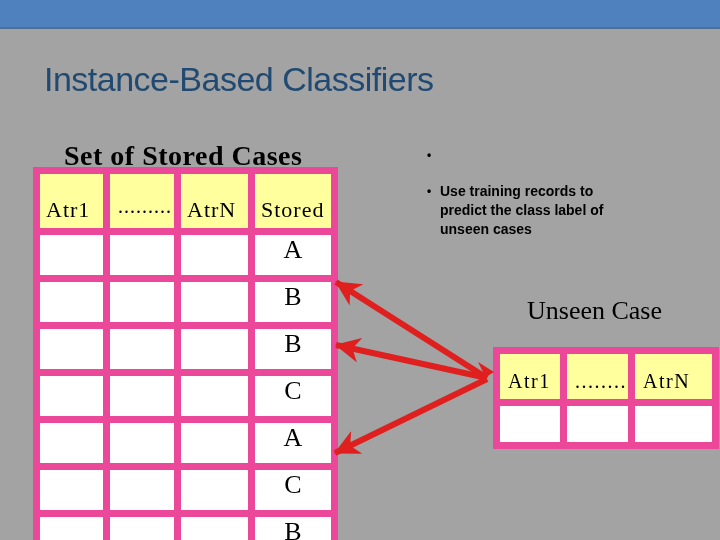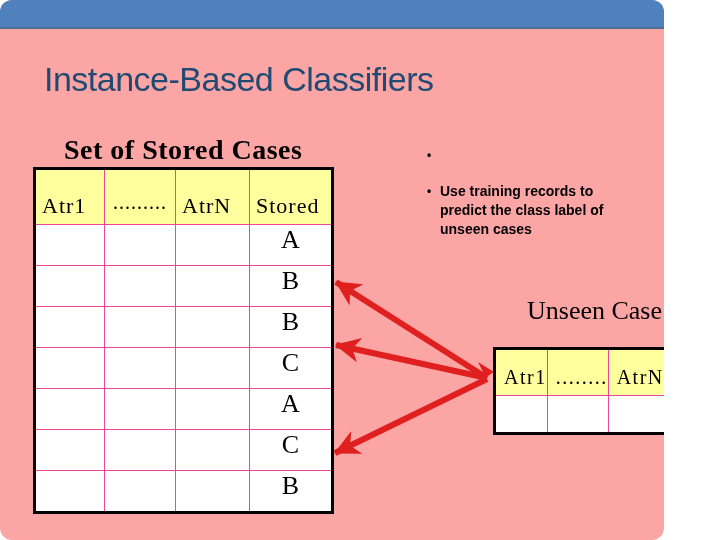--- a/index.html
+++ b/index.html
@@ -1,39 +1,38 @@
 <!DOCTYPE html>
 <html style="--accent: #4E81BD; --title-color: #204A72; --hdr: #FFFF9E; --arrow: #E01F1F;"><head>
 <meta charset="utf-8">
 <style>
   html,body{margin:0;padding:0;background:#fff;}
   .slide{
-    position:relative;width:664px;height:540px;background:#fca5a5;overflow:hidden;
+    position:relative;width:720px;height:540px;background:#a3a3a3;overflow:hidden;
     font-family:"Liberation Sans",sans-serif;
-    border-radius:12px;
   }
   .top-bar{
     position:absolute;left:0;top:0;width:720px;height:27px;
     background:var(--accent,#4E81BD);
     border-bottom:2px solid #4d7094;
   }
   .slide-title{
     position:absolute;left:44px;top:60px;
     font-size:34px;font-weight:400;letter-spacing:-0.5px;
     color:var(--title-color,#204A72);
     white-space:nowrap;
   }
   .stored-label{
-    position:absolute;left:64px;top:134px;
+    position:absolute;left:64px;top:140px;
     font-family:"Liberation Serif","DejaVu Serif",serif;
     font-size:28px;font-weight:bold;color:#000;letter-spacing:0.5px;
     white-space:nowrap;
   }
   table{border-collapse:collapse;table-layout:fixed;position:absolute;background:#fff;}
-  td,th{border:1px solid #ec4899;padding:0;overflow:hidden;}
+  td,th{border:7px solid #ec4899;padding:0;overflow:hidden;}
   .stored-table{left:33px;top:167px;border:3px solid #000;}
   .stored-table th{
     height:44px;background:var(--hdr,#FFFF9E);
     font-family:"Liberation Serif","DejaVu Serif",serif;
     font-size:22px;font-weight:400;letter-spacing:1px;
     text-align:left;vertical-align:bottom;padding:0 0 5px 6px;
   }
   .stored-table td{height:38px;}
   .stored-table .c1{width:70px}.stored-table .c2{width:71px}
   .stored-table .c3{width:74px}.stored-table .c4{width:83px}

